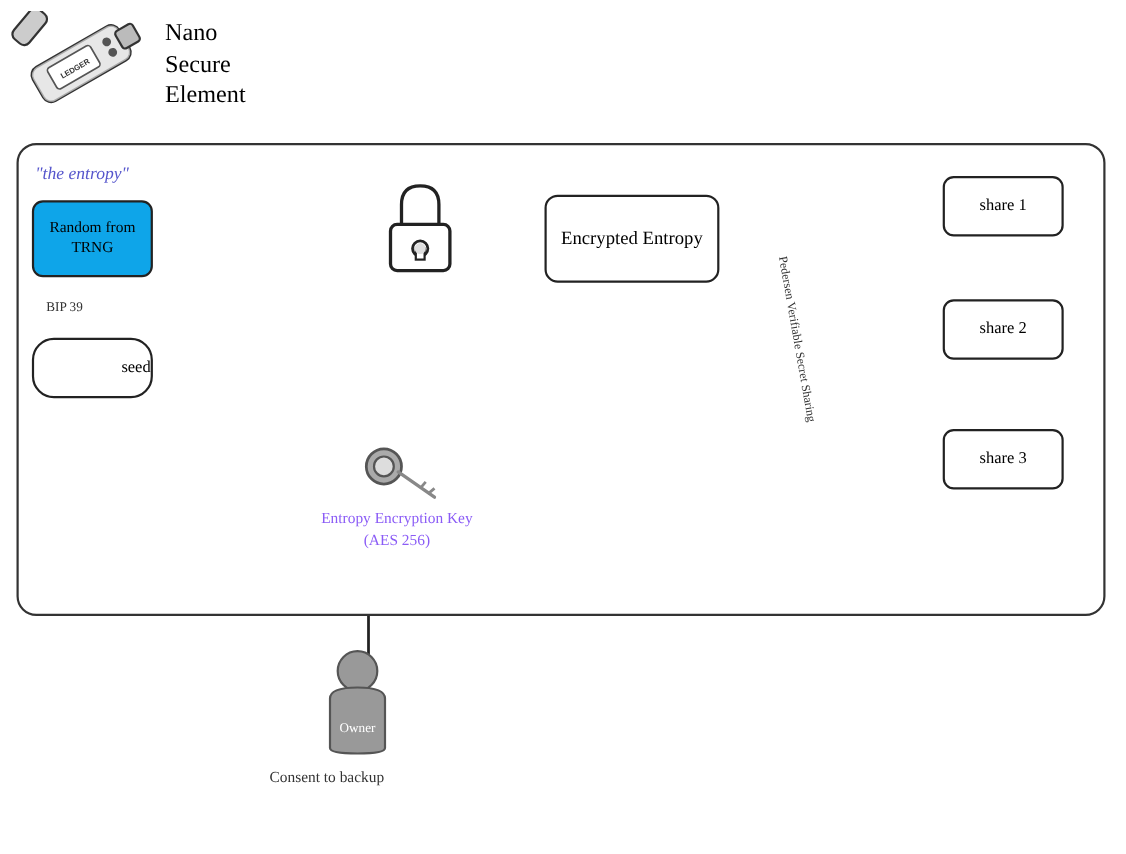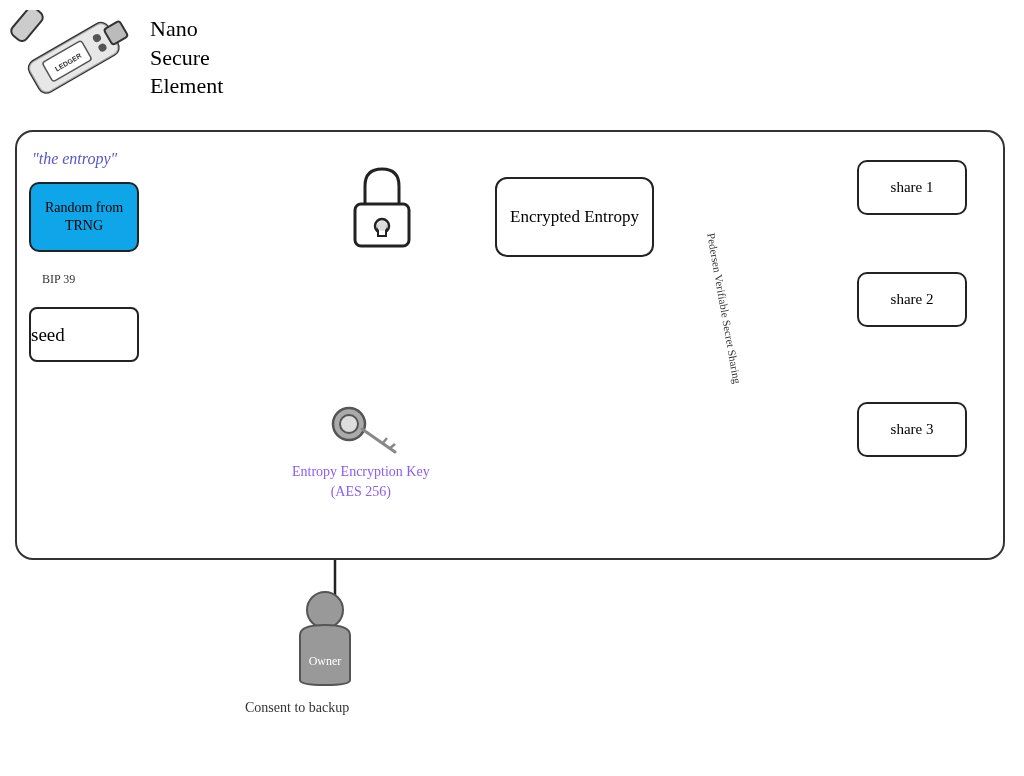--- a/index.html
+++ b/index.html
@@ -77,25 +77,25 @@
     }
 
     
     .seed-box {
       position: absolute;
       top: 310px;
       left: 25px;
       width: 110px;
       height: 55px;
       border: 2.5px solid #222;
-      border-radius: 8px;
-      display: flex;
-      align-items: center;
-      justify-content: flex-start;
-      font-size: 19px;
+      border-radius: 20px;
+      display: flex;
+      align-items: center;
+      justify-content: flex-end;
+      font-size: 15px;
       background: #fff;
     }
 
     
     .encrypted-box {
       position: absolute;
       top: 175px;
       left: 490px;
       width: 159px;
       height: 80px;
@@ -237,21 +237,21 @@
   </div>
 
   <div class="share-box share1-box" style="position:absolute;top:28px;left:840px;">
     <span>share 1</span>
   </div>
 
   <div class="share-box share2-box" style="position:absolute;top:140px;left:840px;">
     <span>share 2</span>
   </div>
 
-  <div class="share-box share3-box" style="position:absolute;top:270px;left:840px;">
+  <div class="share-box share3-box" style="position:absolute;top:258px;left:840px;">
     <span>share 3</span>
   </div>
 
   <div style="position:absolute;top:100px;left:700px;font-size:11px;color:#333;transform:rotate(80deg);transform-origin:left top;white-space:nowrap;width:200px;">
     <span>Pedersen Verifiable Secret Sharing</span>
   </div>
 
   <div style="position:absolute;top:270px;left:310px;">
     <svg width="70" height="60" viewBox="0 0 70 60" xmlns="http://www.w3.org/2000/svg">
       <circle cx="22" cy="22" r="16" fill="#aaa" stroke="#555" stroke-width="2.5"></circle>

